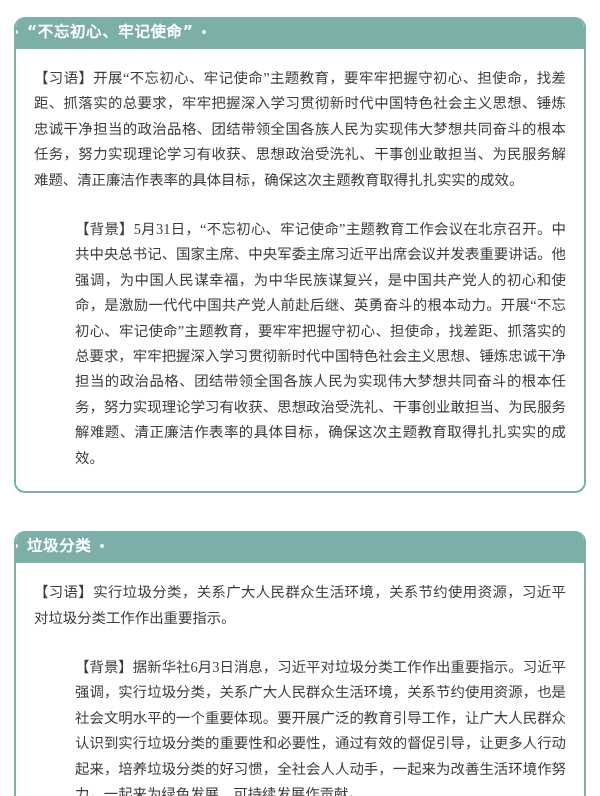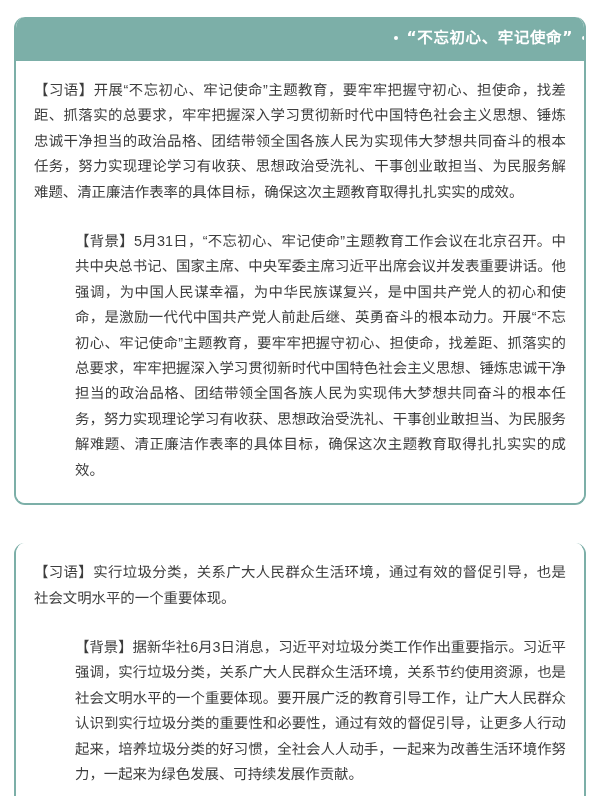--- a/index.html
+++ b/index.html
@@ -29,24 +29,24 @@
     overflow: hidden;
     border: 2px solid #7cafa8;
     border-top: none;
     margin-bottom: 38px;
   }
   .card:last-child {
     margin-bottom: 0;
   }
   .card-header {
     background: #7cafa8;
-    height: 44px;
+    height: 32px;
     display: flex;
     align-items: center;
-    justify-content: flex-end;
+    justify-content: flex-start;
     margin: 0 -2px;
     border-top-left-radius: 11px;
     border-top-right-radius: 11px;
   }
   .card-title {
     color: #ffffff;
     font-size: 15.5px;
     font-weight: bold;
     letter-spacing: 0.6px;
     line-height: 1;
@@ -71,21 +71,21 @@
     padding: 17px 18px 20px 18px;
     background: #ffffff;
   }
   .para {
     color: #3d3d3d;
     font-size: 14.4px;
     line-height: 25.4px;
     text-align: justify;
     text-justify: inter-ideograph;
     margin: 0 0 24px 0;
-    font-family: Liberation Sans, sans-serif;
+    font-family: Liberation Serif, serif;
     letter-spacing: 0px;
   }
   .para:last-child {
     margin-bottom: 0;
     margin-left: 41px;
   }
 </style>
 </head>
 <body>
 
@@ -97,19 +97,24 @@
         <span class="dot dot-left"></span><span>“不忘初心、牢记使命”</span><span class="dot dot-right"></span>
       </div>
     </div>
     <div class="card-body">
       <p class="para">【习语】开展“不忘初心、牢记使命”主题教育，要牢牢把握守初心、担使命，找差距、抓落实的总要求，牢牢把握深入学习贯彻新时代中国特色社会主义思想、锤炼忠诚干净担当的政治品格、团结带领全国各族人民为实现伟大梦想共同奋斗的根本任务，努力实现理论学习有收获、思想政治受洗礼、干事创业敢担当、为民服务解难题、清正廉洁作表率的具体目标，确保这次主题教育取得扎扎实实的成效。</p>
       <p class="para">【背景】5月31日，“不忘初心、牢记使命”主题教育工作会议在北京召开。中共中央总书记、国家主席、中央军委主席习近平出席会议并发表重要讲话。他强调，为中国人民谋幸福，为中华民族谋复兴，是中国共产党人的初心和使命，是激励一代代中国共产党人前赴后继、英勇奋斗的根本动力。开展“不忘初心、牢记使命”主题教育，要牢牢把握守初心、担使命，找差距、抓落实的总要求，牢牢把握深入学习贯彻新时代中国特色社会主义思想、锤炼忠诚干净担当的政治品格、团结带领全国各族人民为实现伟大梦想共同奋斗的根本任务，努力实现理论学习有收获、思想政治受洗礼、干事创业敢担当、为民服务解难题、清正廉洁作表率的具体目标，确保这次主题教育取得扎扎实实的成效。</p>
     </div>
   </div>
 
   <div class="card">
+    <div class="card-header">
+      <div class="card-title">
+        <span class="dot dot-left"></span><span>垃圾分类</span><span class="dot dot-right"></span>
+      </div>
+    </div>
     <div class="card-body">
-      <p class="para">【习语】实行垃圾分类，关系广大人民群众生活环境，通过有效的督促引导，也是社会文明水平的一个重要体现。</p>
+      <p class="para">【习语】实行垃圾分类，关系广大人民群众生活环境，关系节约使用资源，习近平对垃圾分类工作作出重要指示。</p>
       <p class="para">【背景】据新华社6月3日消息，习近平对垃圾分类工作作出重要指示。习近平强调，实行垃圾分类，关系广大人民群众生活环境，关系节约使用资源，也是社会文明水平的一个重要体现。要开展广泛的教育引导工作，让广大人民群众认识到实行垃圾分类的重要性和必要性，通过有效的督促引导，让更多人行动起来，培养垃圾分类的好习惯，全社会人人动手，一起来为改善生活环境作努力，一起来为绿色发展、可持续发展作贡献。</p>
     </div>
   </div>
 
 </div>
 
 </body></html>

